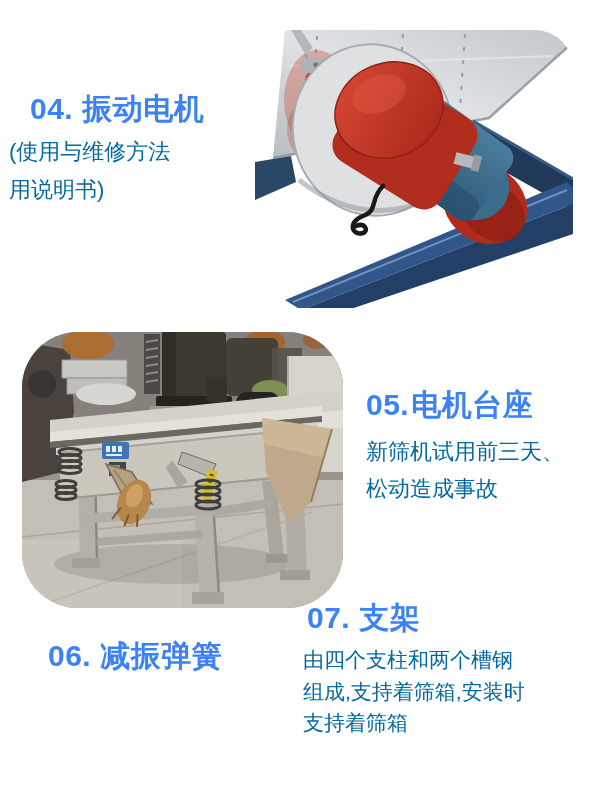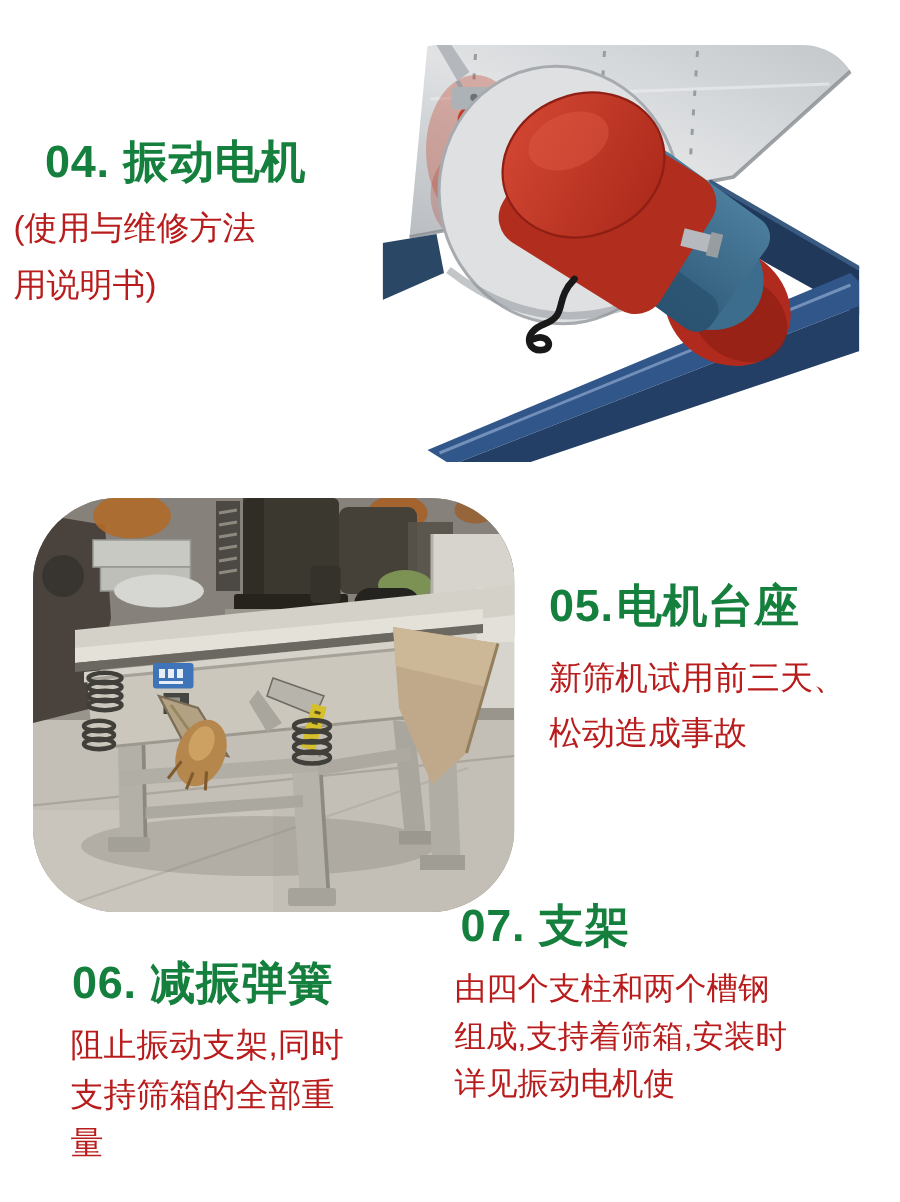--- a/index.html
+++ b/index.html
@@ -2,26 +2,26 @@
 <html><head>
 <meta charset="utf-8">
 <style>
   * { margin:0; padding:0; box-sizing:border-box; }
   html,body { background:#ffffff; }
   .page {
     position:relative; width:600px; height:801px; background:#ffffff;
     overflow:hidden; font-family:"Liberation Sans","DejaVu Sans",sans-serif;
   }
   .sec-title {
-    position:absolute; font-size:30px; font-weight:700; color:#15803d;
+    position:absolute; font-size:30px; font-weight:700; color:#3b82f6;
     letter-spacing:0.5px; white-space:nowrap; line-height:33px;
   }
   .sec-title .num { margin-right:9px; }
   .sec-title.tight .num { margin-right:2px;text-align:center; }
-  .sec-body { position:absolute; color:#b91c1c; }
+  .sec-body { position:absolute; color:#0369a1; }
   .sec-body .line { white-space:nowrap; }
   .b04 { font-size:22px; line-height:38px; }
   .b05 { font-size:22px; line-height:37px; }
   .b06 { font-size:22px; line-height:32.5px; }
   .b07 { font-size:21px; line-height:31.5px; }
   .photo { position:absolute; overflow:hidden; background:#fff; }
   .photo svg { display:block; }
   .photo-motor { left:255px; top:30px; width:318px; height:278px; border-radius:38px; }
   .photo-machine { left:22px; top:332px; width:321px; height:276px; border-radius:56px; }
   .t04 { left:30px;  top:92px; }
@@ -259,28 +259,23 @@
     <span class="num">05.</span><span>电机台座</span>
   </div>
   <div class="sec-body b05">
     <div class="line">新筛机试用前三天、</div>
     <div class="line">松动造成事故</div>
   </div>
 
   <div class="sec-title t06">
     <span class="num">06.</span><span>减振弹簧</span>
   </div>
-  <div class="sec-body b06">
-    <div class="line">阻止振动支架,同时</div>
-    <div class="line">支持筛箱的全部重</div>
-    <div class="line">量</div>
-  </div>
 
   <div class="sec-title t07">
     <span class="num">07.</span><span>支架</span>
   </div>
   <div class="sec-body b07">
     <div class="line">由四个支柱和两个槽钢</div>
     <div class="line">组成,支持着筛箱,安装时</div>
-    <div class="line">详见振动电机使</div>
+    <div class="line">支持着筛箱</div>
   </div>
 
 </div>
 
 </body></html>

